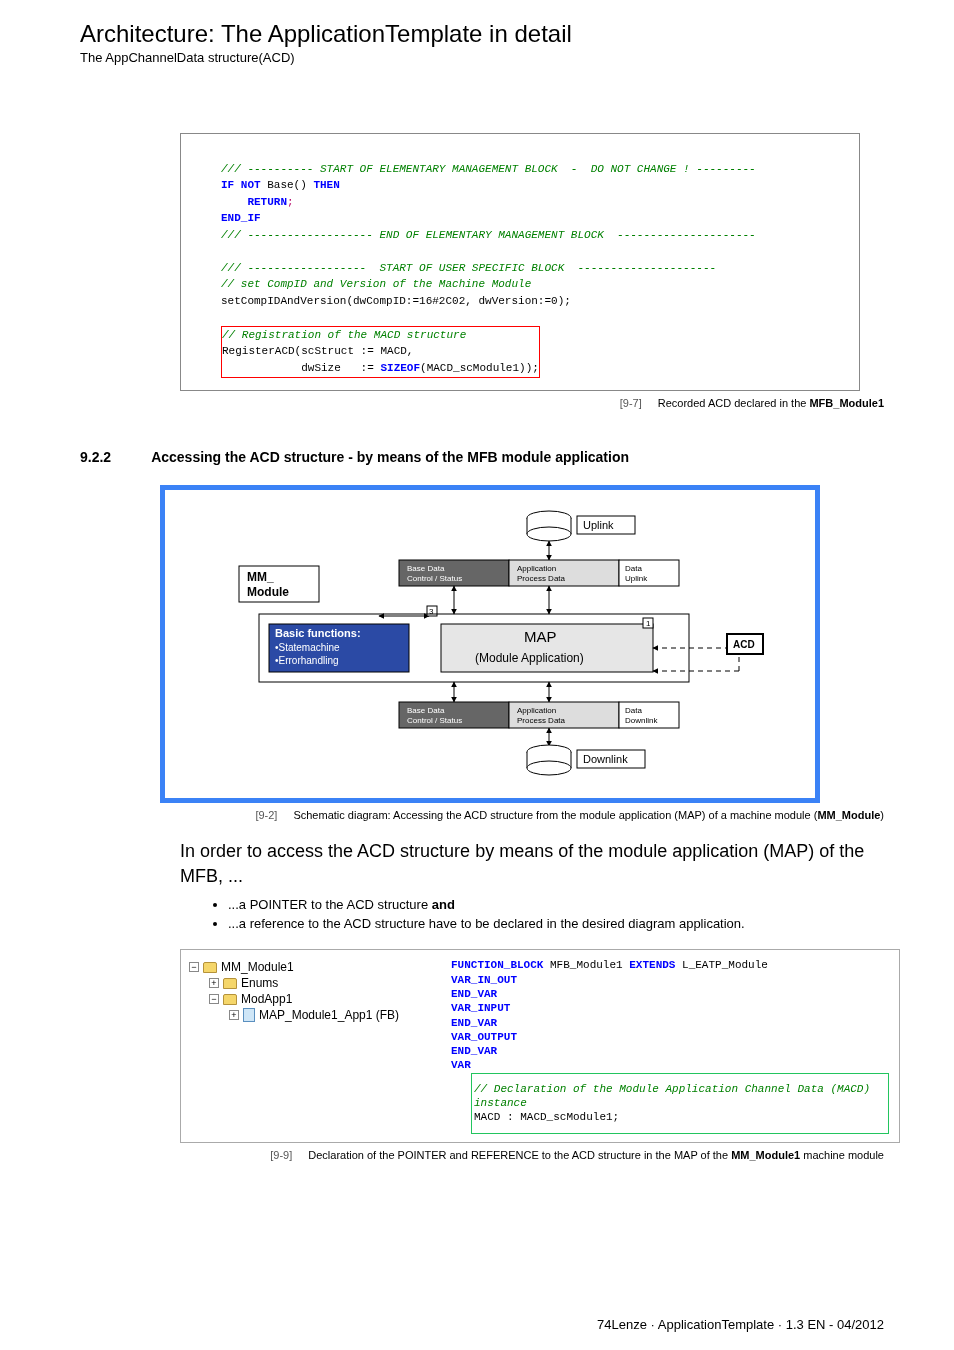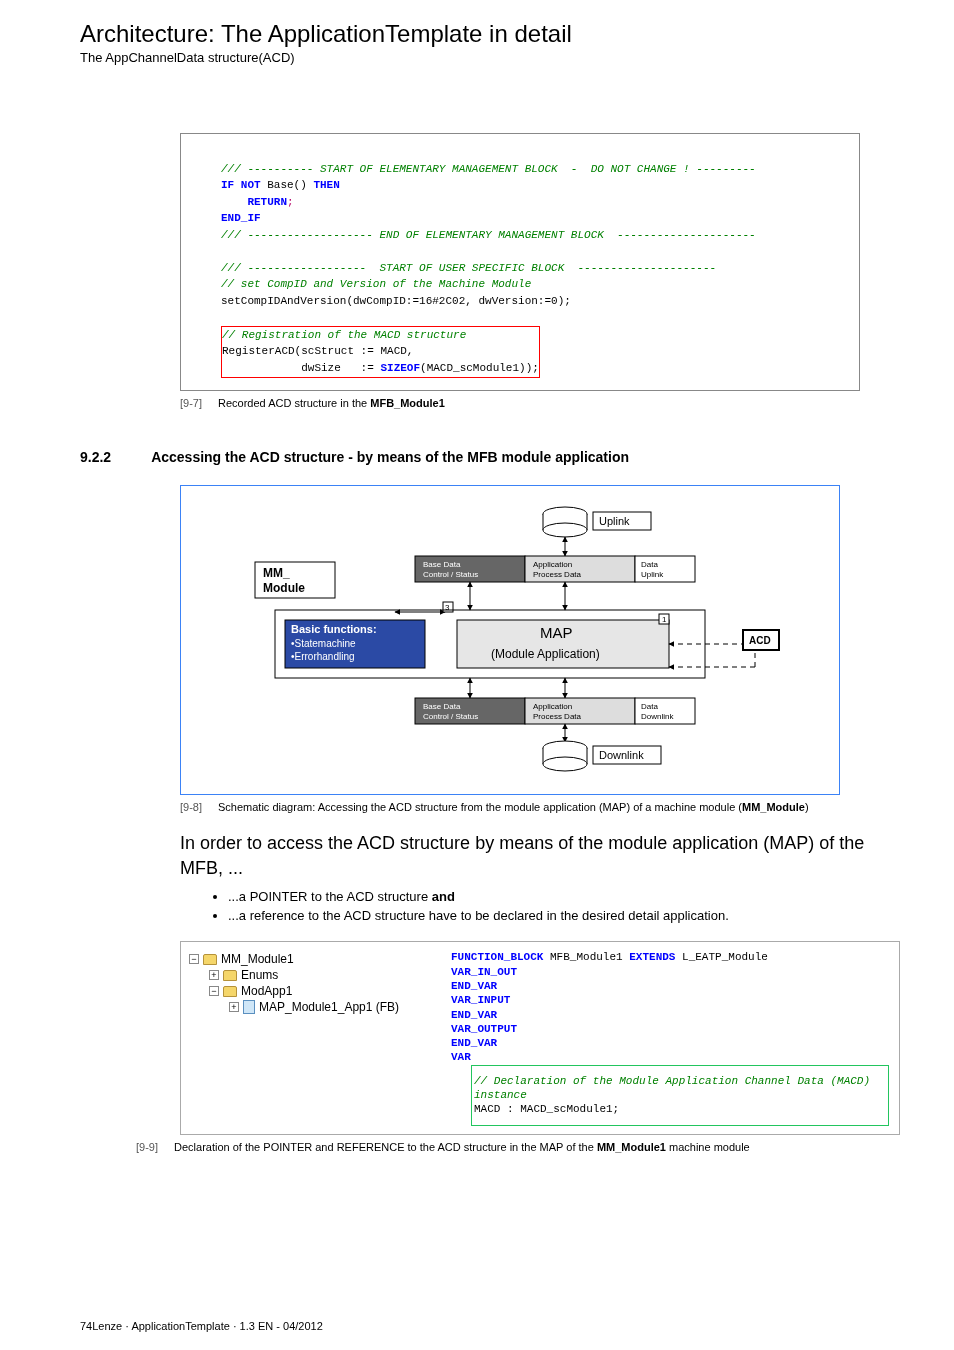--- a/index.html
+++ b/index.html
@@ -40,34 +40,35 @@
     display: inline-block;
     border: 1px solid #ff0000;
     padding: 0 0 1px 0;
   }
   .fig-caption {
     display: flex;
     gap: 16px;
     font-size: 11px;
     margin-top: 6px;
     margin-left: 100px;
+    justify-content: flex-end;
   }
   .fig-id { color:#555; }
   .section-head {
     display:flex;
     gap:40px;
     font-size:14px;
     font-weight:bold;
     margin-top: 40px;
     margin-bottom: 20px;
   }
   .diagram-wrap {
-    margin-left:100px;
+    margin-left:80px;
     width:660px;
-    border:1px solid #3b82f6;
+    border:5px solid #3b82f6;
     padding:16px 14px 12px 14px;
     background:#fff;
     position:relative;
   }
   .body-text { font-size:18px; margin-left:100px; margin-top:18px; line-height:1.4; }
   .bullets { margin-left:130px; margin-top:8px; font-size:13px; }
   .bullets li { margin-bottom:4px; list-style-type: disc; margin-left:18px; }
   .twocol {
     display:flex;
     margin-left:100px;
@@ -93,22 +94,22 @@
   .exp { width:10px; height:10px; border:1px solid #888; font-size:9px; line-height:8px; text-align:center; background:#fff; }
   .folder { width:14px; height:11px; background:#f5d66a; border:1px solid #b5923a; border-radius:2px 2px 0 0; display:inline-block; }
   .fileicon { width:12px; height:14px; border:1px solid #5a8fbf; background:#cfe6f7; display:inline-block; }
   .redbox2 { border:1px solid #22c55e; display:inline-block; padding:8px 2px; }
   .footer {
     position:absolute;
     bottom:18px;
     left:80px;
     right:70px;
     display:flex;
-    justify-content:flex-start;
-    font-size:11px;
+    justify-content:flex-end;
+    font-size:13px;
   }
   
   .diagram-svg { display:block; margin:0 auto; }
 </style>
 </head>
 <body>
 
 <div class="title">Architecture: The ApplicationTemplate in detail</div>
 <div class="subtitle">The AppChannelData structure(ACD)</div>
 <div class="dashline">_ _ _ _ _ _ _ _ _ _ _ _ _ _ _ _ _ _ _ _ _ _ _ _ _ _ _ _ _ _ _ _ _ _ _ _ _ _ _ _ _ _ _ _ _ _ _ _ _ _ _ _ _ _ _ _ _ _ _ _ _ _ _ _</div>
@@ -124,21 +125,21 @@
 <span class="c-comment-green">// set CompID and Version of the Machine Module</span>
 <span>setCompIDAndVersion(dwCompID:=16#2C02, dwVersion:=0);</span>
 
 <span class="highlight-box"><span class="c-comment-green">// Registration of the MACD structure</span>
 <span>RegisterACD(scStruct := MACD,</span>
 <span>            dwSize   := </span><span class="c-blue">SIZEOF</span><span>(MACD_scModule1));</span></span>
 </div>
 
 <div class="fig-caption">
   <span class="fig-id">[9-7]</span>
-  <span><span>Recorded ACD structure in the </span><b>MFB_Module1</b></span>
+  <span><span>Recorded ACD declared in the </span><b>MFB_Module1</b></span>
 </div>
 
 <div class="section-head">
   <span>9.2.2</span>
   <span>Accessing the ACD structure - by means of the MFB module application</span>
 </div>
 
 <div class="diagram-wrap">
 <svg class="diagram-svg" width="630" height="280" viewBox="0 0 630 280">
   <defs>
@@ -214,28 +215,28 @@
   <rect x="348" y="246" width="44" height="16" fill="#fff" stroke="none"></rect>
   <line x1="348" y1="246" x2="348" y2="262" stroke="#000"></line>
   <line x1="392" y1="246" x2="392" y2="262" stroke="#000"></line>
   <ellipse cx="370" cy="262" rx="22" ry="7" fill="#fff" stroke="#000"></ellipse>
   <rect x="398" y="244" width="68" height="18" fill="#fff" stroke="#000"></rect>
   <text x="404" y="257" font-size="11">Downlink</text>
 </svg>
 </div>
 
 <div class="fig-caption">
-  <span class="fig-id">[9-8]</span>
+  <span class="fig-id">[9-2]</span>
   <span><span>Schematic diagram: Accessing the ACD structure from the module application (MAP) of a machine module (</span><b>MM_Module</b><span>)</span></span>
 </div>
 
 <div class="body-text">In order to access the ACD structure by means of the module application (MAP) of the MFB, ...</div>
 <ul class="bullets">
   <li><span>...a POINTER to the ACD structure </span><b>and</b></li>
-  <li>...a reference to the ACD structure have to be declared in the desired detail application.</li>
+  <li>...a reference to the ACD structure have to be declared in the desired diagram application.</li>
 </ul>
 
 <div class="twocol">
   <div class="left">
     <div class="tree-row">
         <span class="exp">−</span>
         <span class="folder"></span>
         <span>MM_Module1</span>
       </div>
     <div class="tree-row" style="margin-left:20px;">

